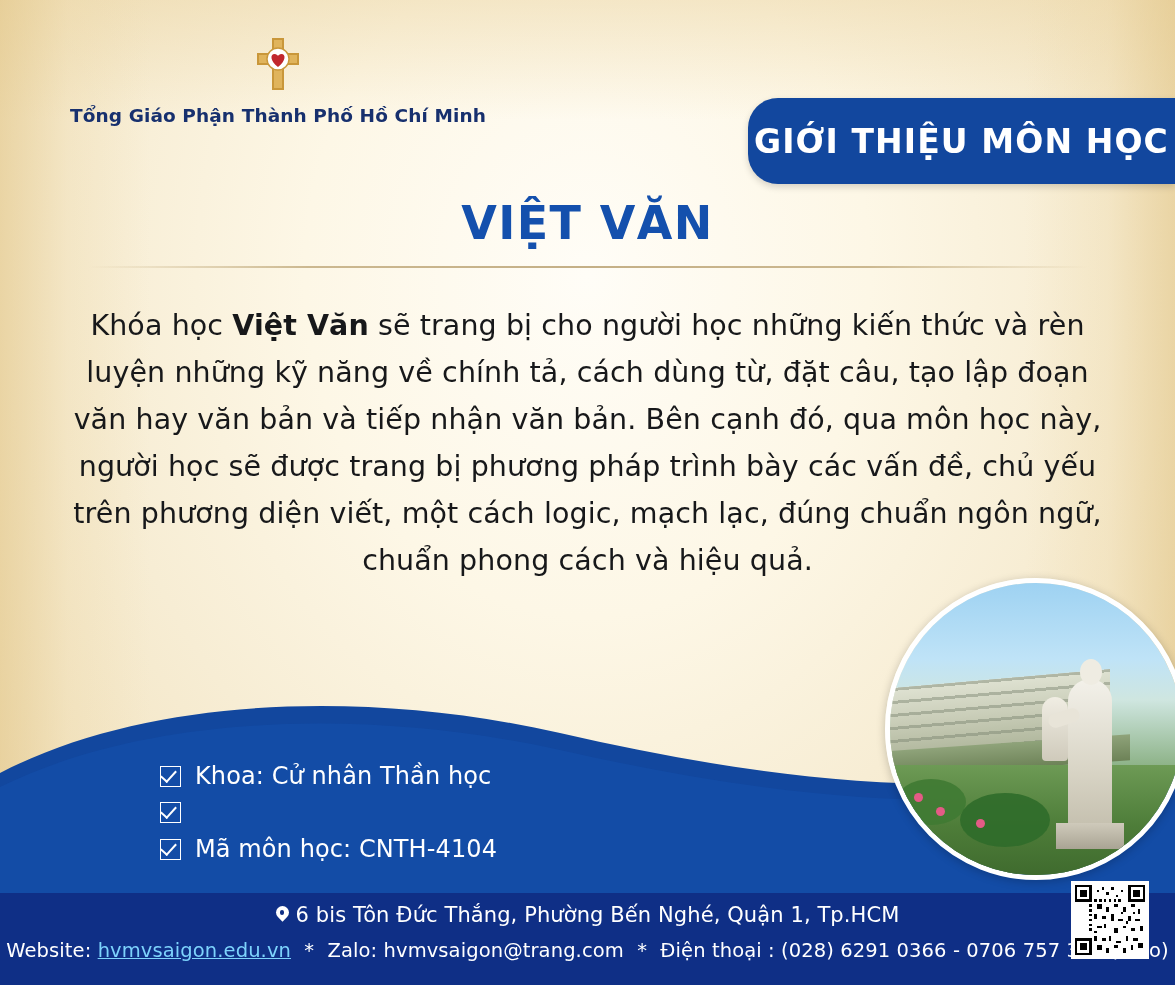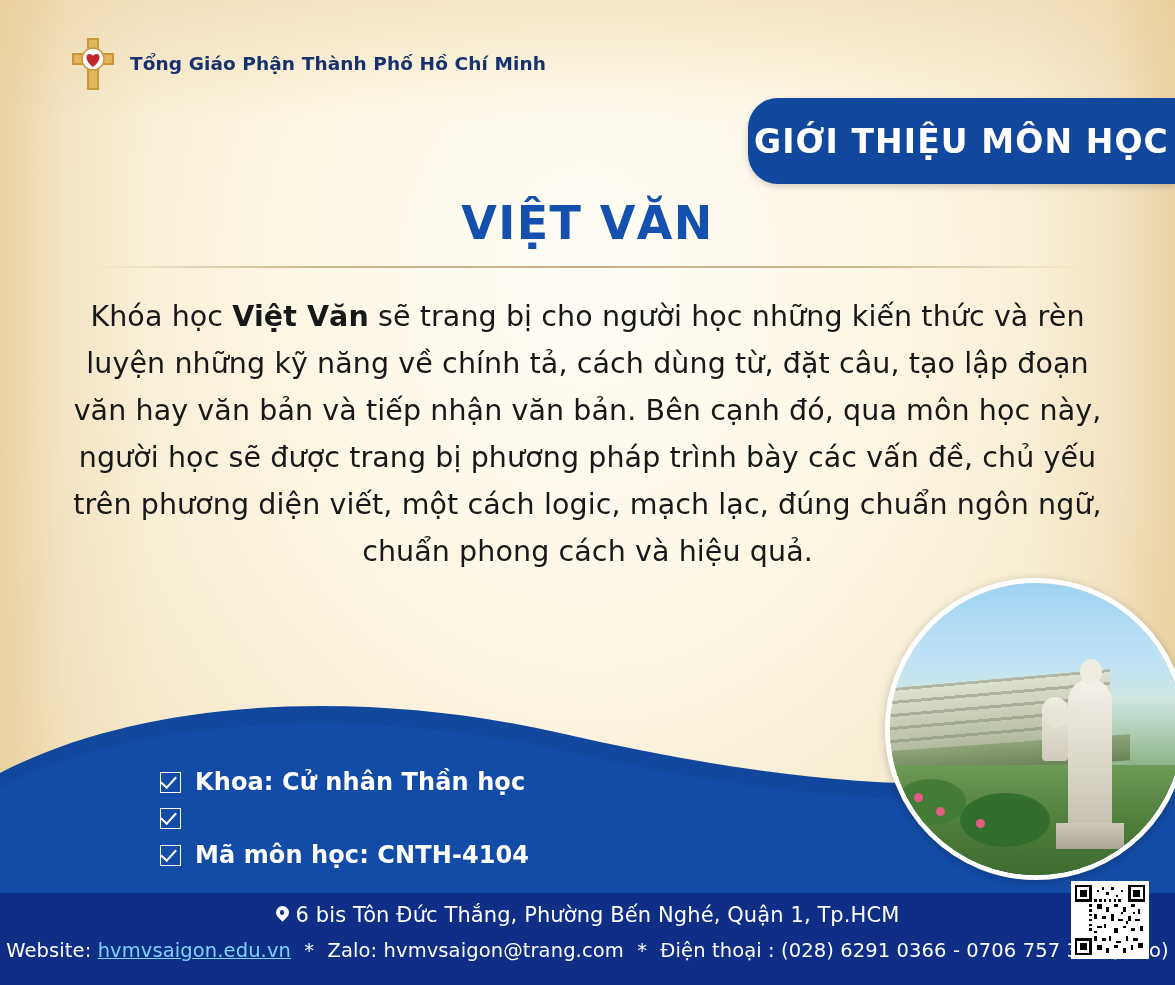--- a/index.html
+++ b/index.html
@@ -47,20 +47,21 @@
   }
 
   
   .header {
     position: absolute;
     top: 36px;
     left: 70px;
     display: flex;
     align-items: center;
     gap: 14px;
+    flex-direction: column;
   }
   .logo {
     width: 46px;
     height: 56px;
     position: relative;
   }
   .org-text {
     line-height: 1.12;
   }
   .org-name {
@@ -119,21 +120,21 @@
     top: 266px;
     left: 88px;
     width: 1000px;
     height: 2px;
     background: linear-gradient(90deg, rgba(196,172,124,0) 0%, rgba(177,150,97,0.65) 22%, rgba(177,150,97,0.75) 50%, rgba(177,150,97,0.65) 78%, rgba(196,172,124,0) 100%);
   }
 
   
   .description {
     position: absolute;
-    top: 293px;
+    top: 302px;
     left: 62px;
     width: 1051px;
     text-align: center;
     font-size: 28.5px;
     line-height: 47px;
     color: #17181a;
     letter-spacing: 0.1px;
   }
   .description b {
     font-weight: bold;
@@ -148,23 +149,22 @@
     height: 330px;
   }
   .wave-svg {
     display: block;
   }
 
   
   .info-list {
     position: absolute;
     left: 160px;
-    bottom: 104px;
+    bottom: 110px;
     width: 640px;
-    font-weight: bold;
   }
   .info-row {
     display: flex;
     align-items: center;
     gap: 14px;
     margin-bottom: 12px;
   }
   .check-box {
     width: 19px;
     height: 19px;

